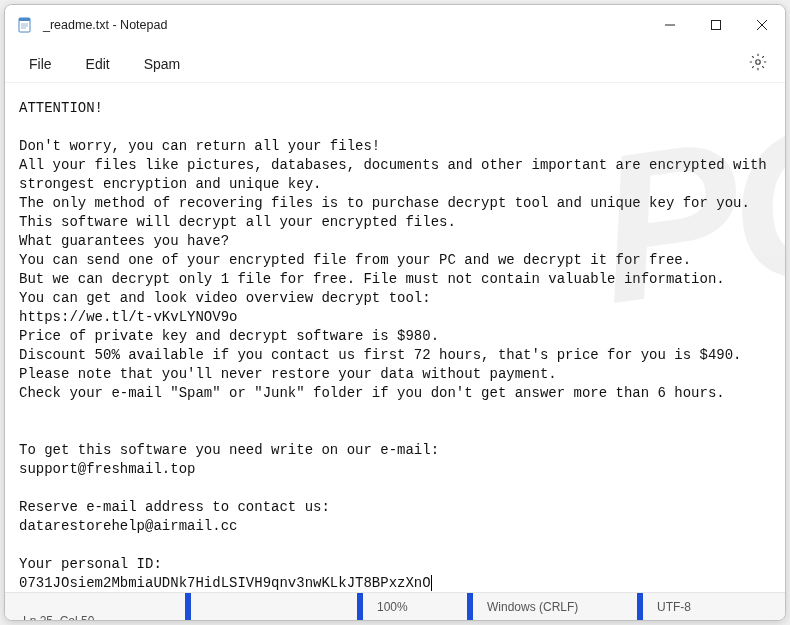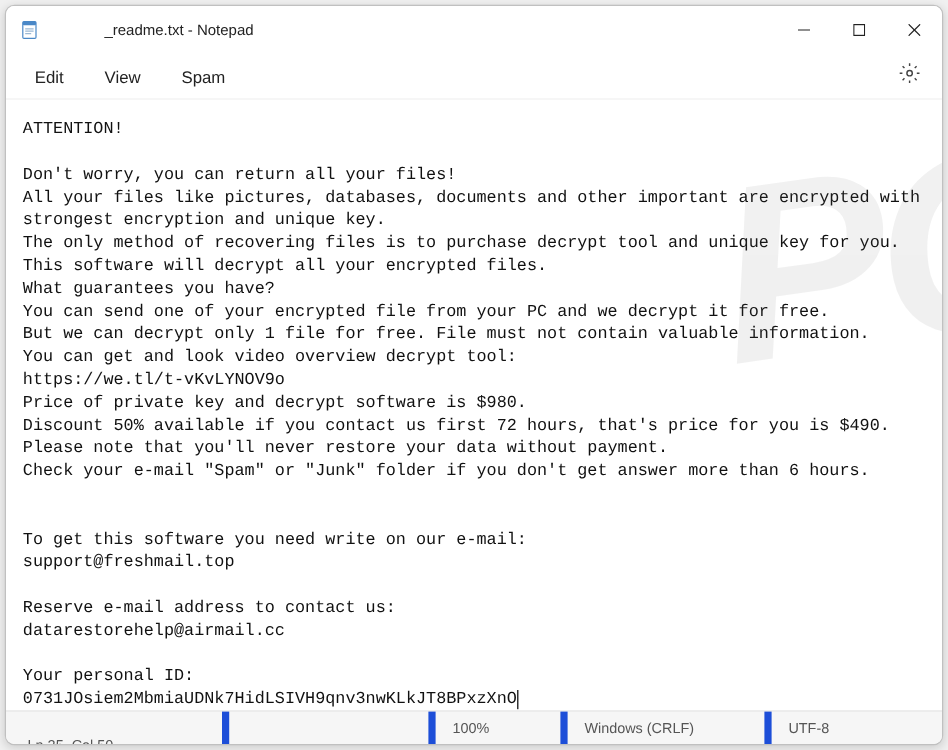--- a/index.html
+++ b/index.html
@@ -21,21 +21,20 @@
       flex-direction: column;
       box-shadow: 0 2px 8px rgba(0,0,0,0.15);
       overflow: hidden;
     }
     .titlebar {
       height: 40px;
       display: flex;
       align-items: center;
       padding: 0 0 0 12px;
       background: #fff;
-      gap: 44px;
     }
     .titlebar-icon {
       width: 16px;
       height: 16px;
       margin-right: 10px;
       display: flex;
       align-items: center;
       justify-content: center;
     }
     .titlebar-title {
@@ -162,22 +161,22 @@
       <div class="titlebar-btn">
         <svg width="10" height="10" viewBox="0 0 10 10">
             <line x1="0" y1="0" x2="10" y2="10" stroke="#222" stroke-width="1"></line>
             <line x1="10" y1="0" x2="0" y2="10" stroke="#222" stroke-width="1"></line>
           </svg>
       </div>
     </div>
   </div>
 
   <div class="menubar">
+    <div class="menu-item">File</div>
     <div class="menu-item">Edit</div>
-    <div class="menu-item">View</div>
     <div class="menu-item">Spam</div>
     <div class="menu-spacer"></div>
     <div class="gear-btn">
       <span>
         <svg width="18" height="18" viewBox="0 0 24 24" fill="none" stroke="#444" stroke-width="1.6">
           <circle cx="12" cy="12" r="3"></circle>
           <path d="M12 1v3M12 20v3M4.2 4.2l2.1 2.1M17.7 17.7l2.1 2.1M1 12h3M20 12h3M4.2 19.8l2.1-2.1M17.7 6.3l2.1-2.1"></path>
         </svg>
       </span>
     </div>

